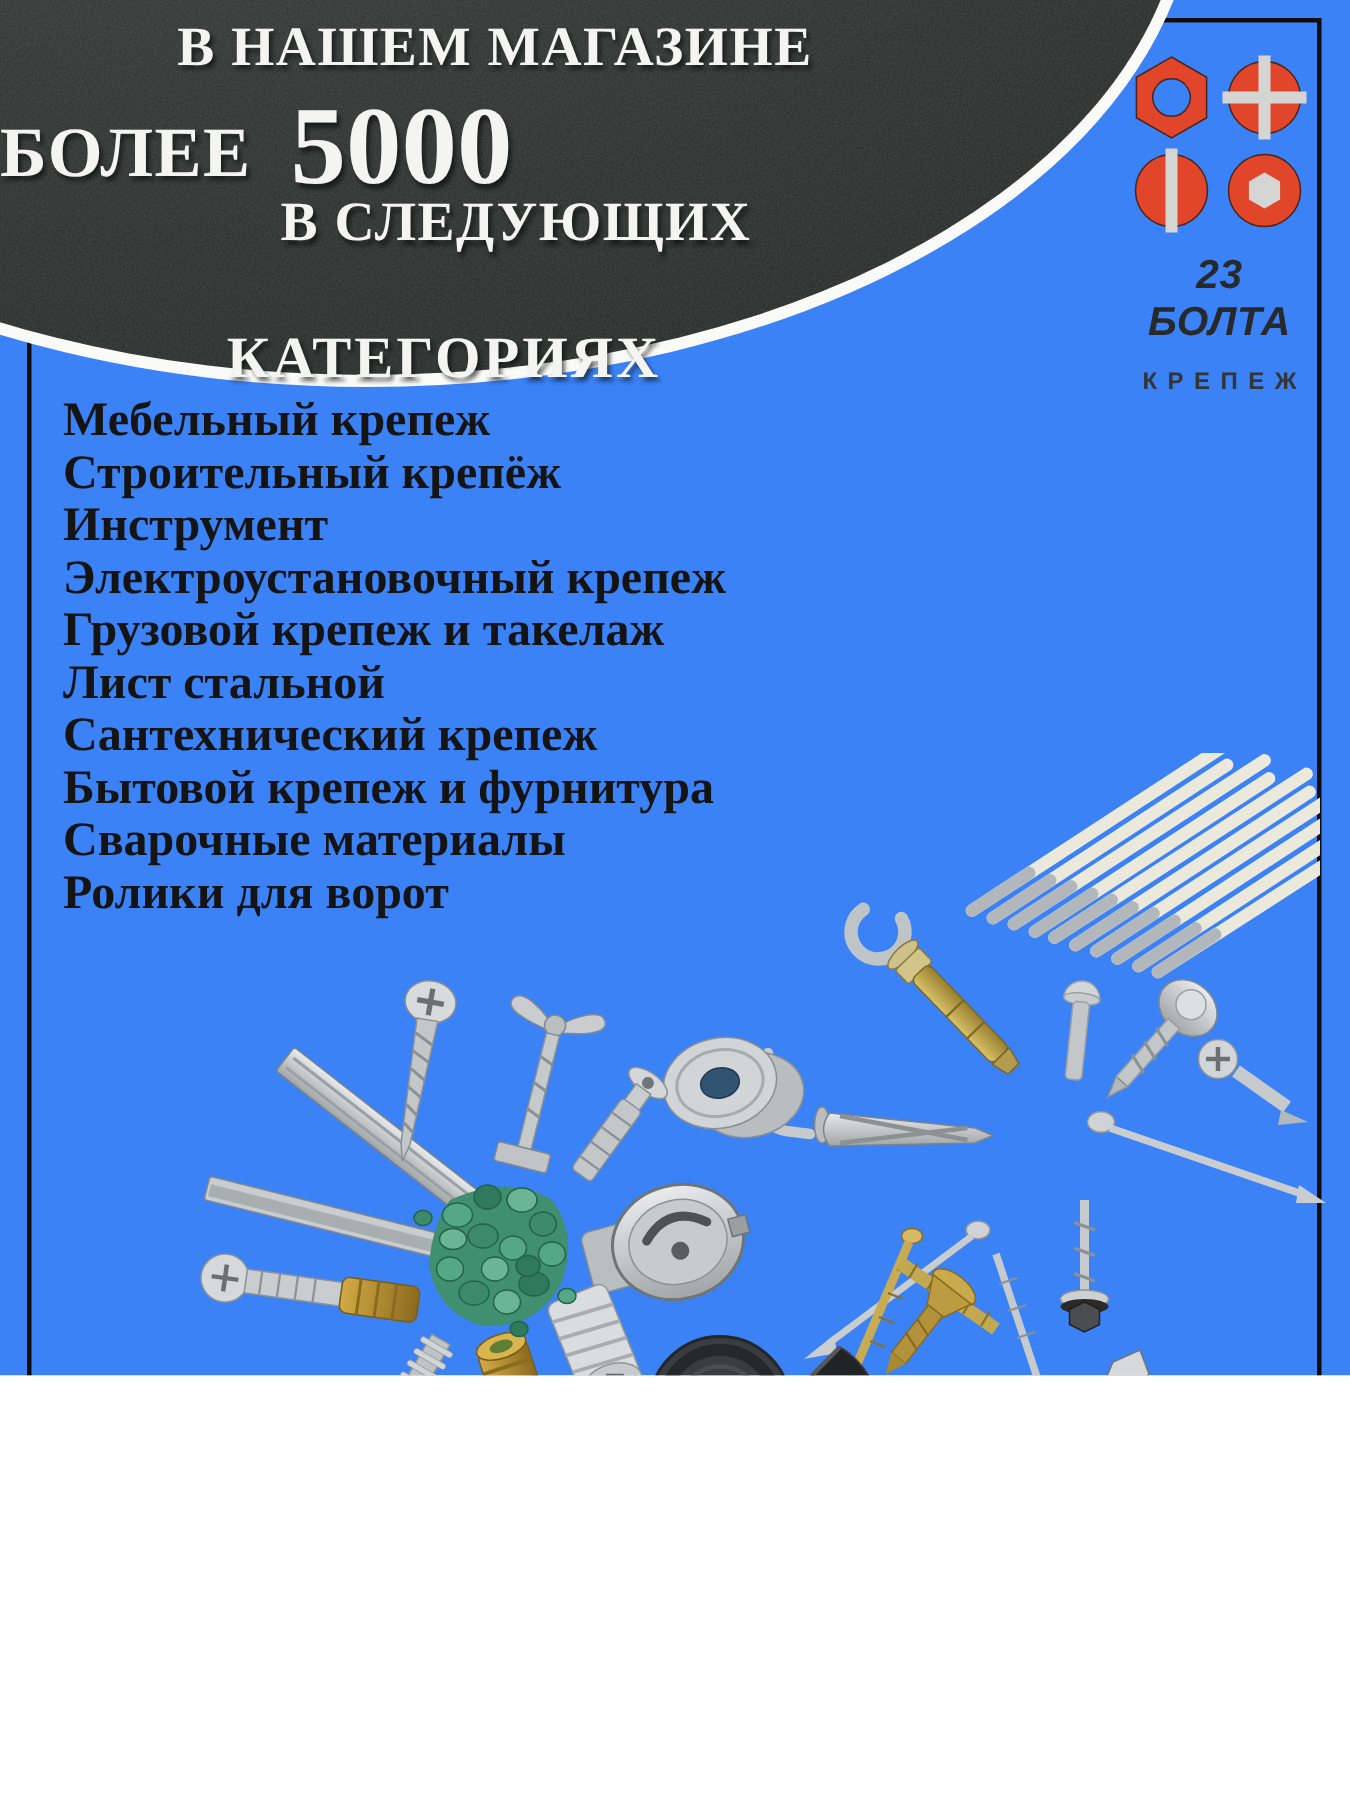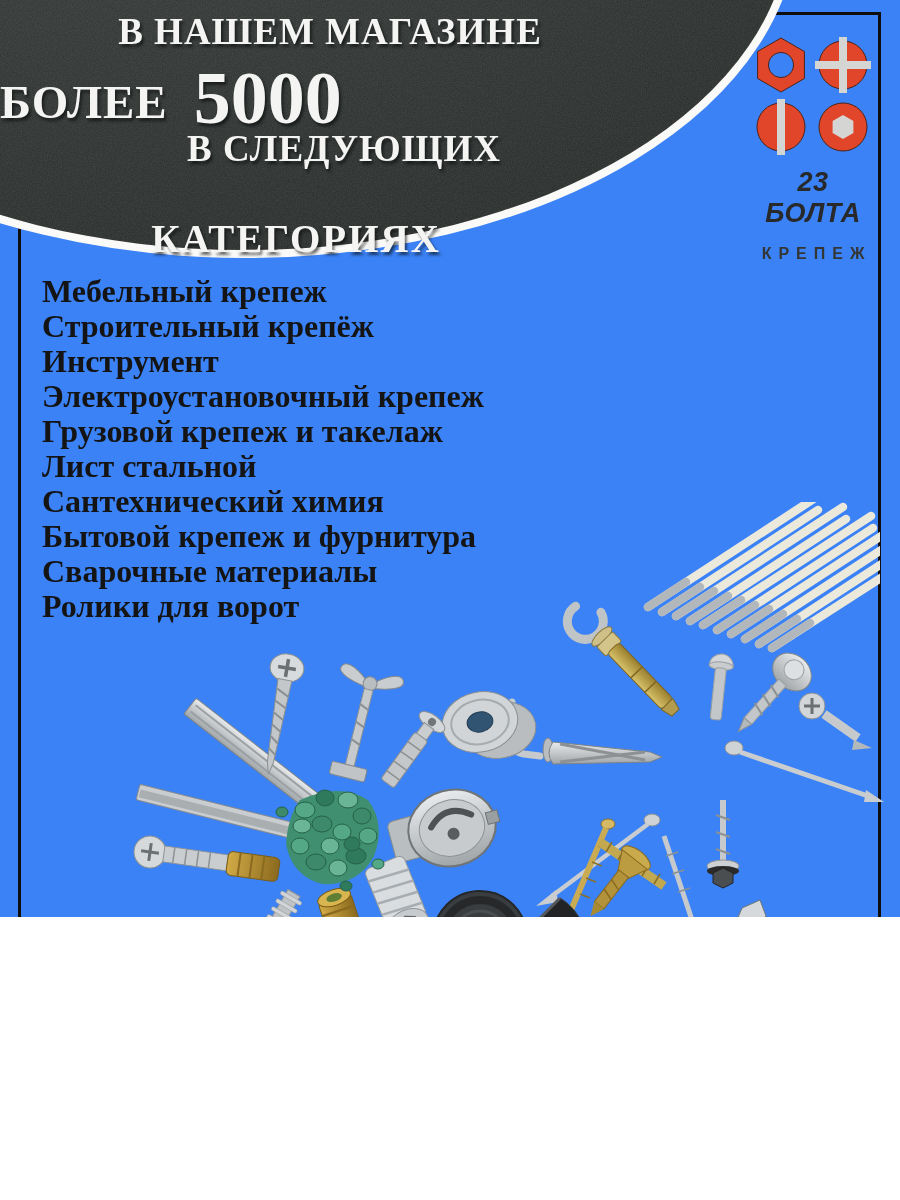--- a/index.html
+++ b/index.html
@@ -15,21 +15,21 @@
   .hline{position:absolute;z-index:4;color:#f4f4f2;text-align:center;
          text-shadow:2px 3px 3px rgba(5,8,8,.6);white-space:nowrap;line-height:1;}
   .hl1{left:0;top:13px;width:660px;font-weight:700;font-size:37px;letter-spacing:1px;}
   .hl2{left:0;top:56px;width:680px;display:flex;justify-content:flex-start;
        align-items:baseline;gap:26px;}
   .h2a{font-weight:700;font-size:47px;letter-spacing:1px;}
   .h2num{display:inline-block;font-weight:700;font-size:74px;transform:translateY(5px);}
   .hl3{left:0;top:130px;width:600px;font-weight:700;font-size:37px;letter-spacing:1px;padding-left:44px;}
   .hl4{left:0;top:172px;width:592px;font-weight:700;font-size:39px;letter-spacing:2px;margin-top:47px;}
   
-  .categories{position:absolute;left:42px;top:274px;z-index:2;font-weight:700;
+  .categories{position:absolute;left:42px;top:262px;z-index:2;font-weight:700;
               font-size:32px;line-height:35px;color:#141414;white-space:nowrap;}
   
   .logo{position:absolute;left:750px;top:36px;width:126px;text-align:center;z-index:2;
         font-family:"Liberation Sans",sans-serif;}
   .logo-title{margin-top:5px;font-weight:700;font-size:27px;color:#28292a;letter-spacing:.5px;font-style:italic;}
   .logo-tagline{margin-top:16px;font-weight:700;font-size:16px;color:#343635;
                 letter-spacing:7px;padding-left:7px;}
 </style>
 </head>
 <body>
@@ -93,21 +93,21 @@
   </div>
 
   <div class="categories">
 
   <div class="cat">Мебельный крепеж</div>
       <div class="cat">Строительный крепёж</div>
       <div class="cat">Инструмент</div>
       <div class="cat">Электроустановочный крепеж</div>
       <div class="cat">Грузовой крепеж и такелаж</div>
       <div class="cat">Лист стальной</div>
-      <div class="cat">Сантехнический химия</div>
+      <div class="cat">Сантехнический крепеж</div>
       <div class="cat">Бытовой крепеж и фурнитура</div>
       <div class="cat">Сварочные материалы</div>
       <div class="cat">Ролики для ворот</div>
     </div>
 
   <svg class="collage-svg" width="900" height="1200" viewBox="0 0 900 1200">
     <defs>
       <linearGradient id="silverGrad" x1="0" y1="0" x2="0" y2="1">
         <stop offset="0" stop-color="#e9ebed"></stop>
           <stop offset="1" stop-color="#a0a5a8"></stop>

